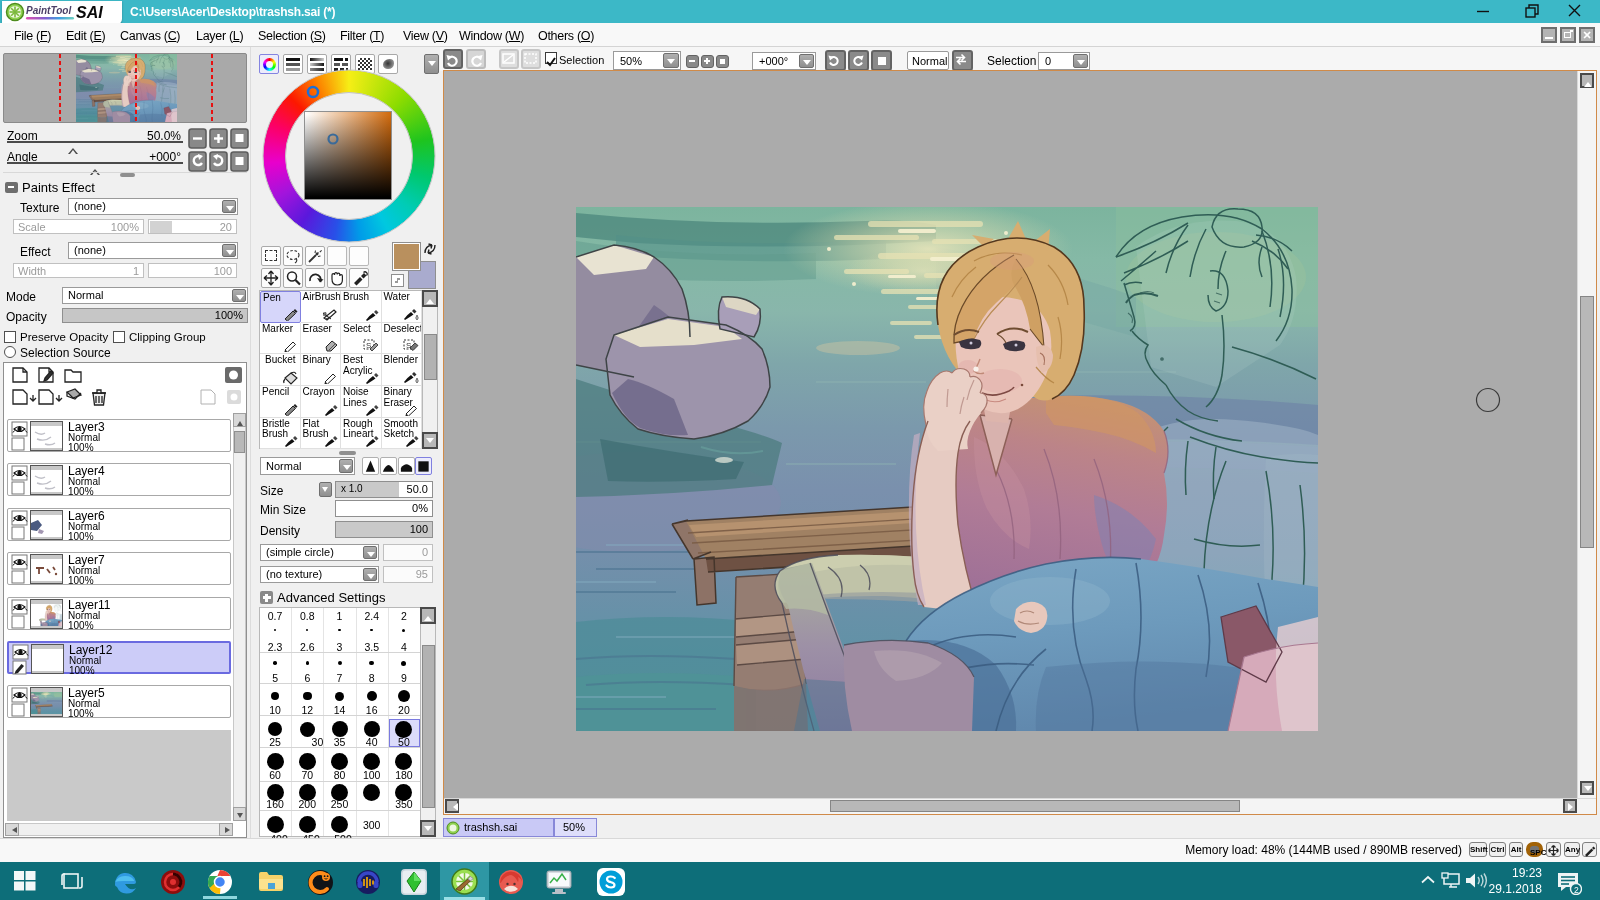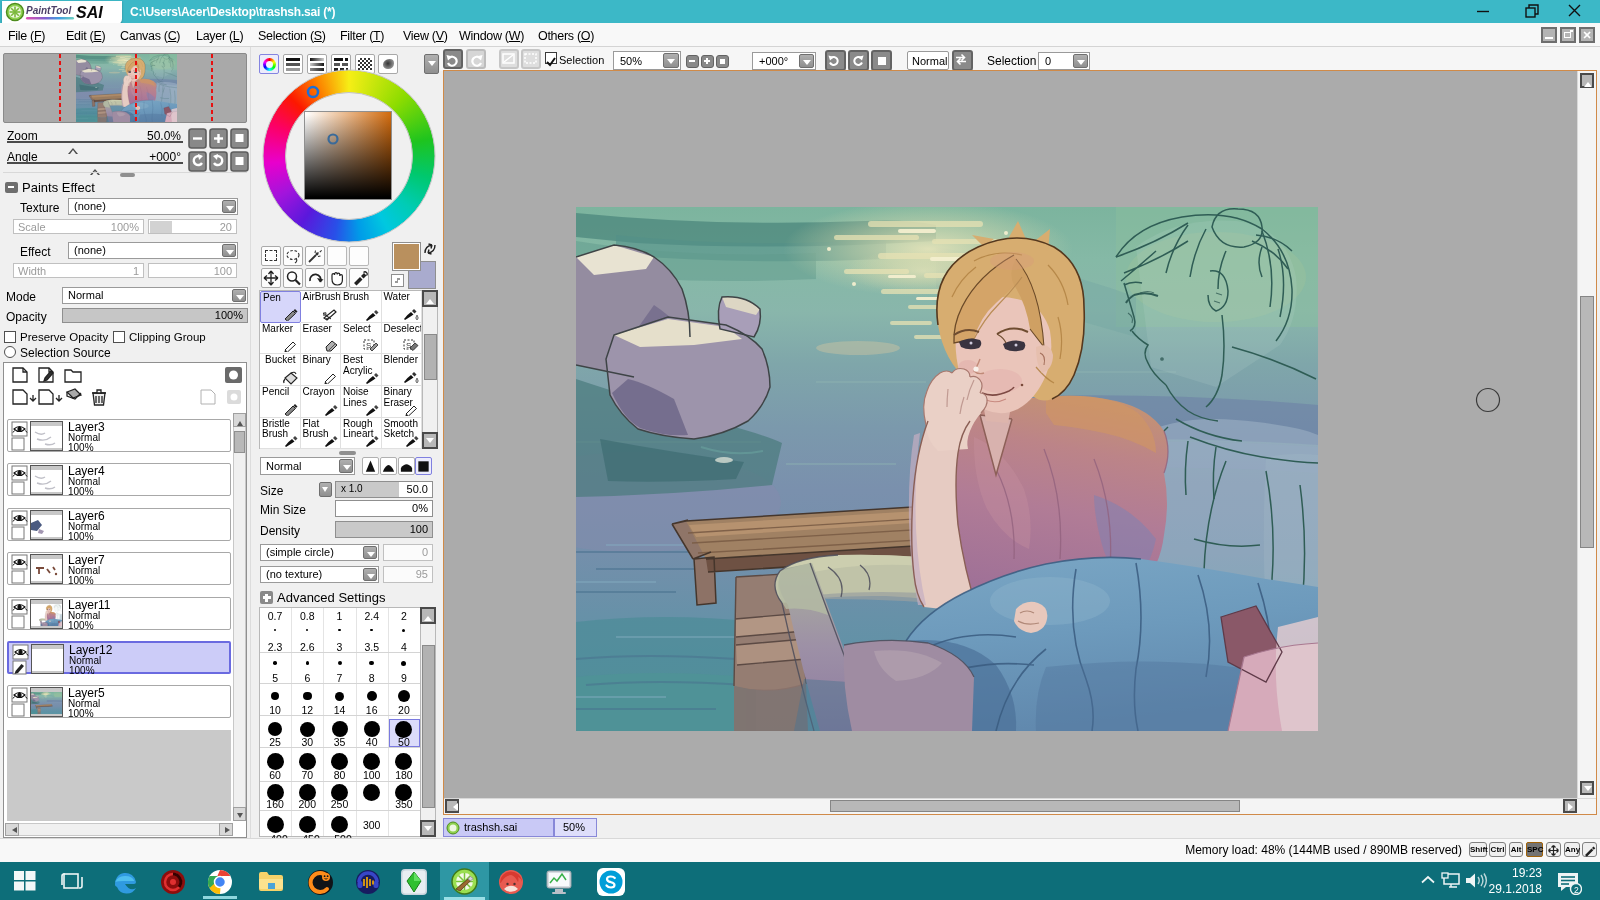--- a/index.html
+++ b/index.html
@@ -40,21 +40,21 @@
 <div class="abs" style="left:130px;top:5px;font-size:12px;font-weight:bold;letter-spacing:-.2px;color:#fff">C:\Users\Acer\Desktop\trashsh.sai (*)</div>
 <svg class="abs" style="left:1470px;top:0" width="130" height="23" viewBox="0 0 130 23" stroke="#111" stroke-width="1.4" fill="none">
  <line x1="7" y1="11.5" x2="19" y2="11.5"></line>
  <rect x="56" y="8" width="9" height="9"></rect>
     <path d="M59 8 V5 h9 v9 h-3"></path>
  <path d="M99 5 L110 16 M110 5 L99 16"></path>
 </svg>
 
 <div class="abs" style="left:0;top:23px;width:1600px;height:24px;background:#f8f8f8;border-bottom:1px solid #d4d4d4"></div>
 <div class="abs" style="left:0;top:29px;width:1600px;height:16px;font-size:12.5px;letter-spacing:-.3px;color:#000">
- <span class="abs" style="left:8px">File (<u>F</u>)</span>
+ <span class="abs" style="left:14px">File (<u>F</u>)</span>
  <span class="abs" style="left:66px">Edit (<u>E</u>)</span>
  <span class="abs" style="left:120px">Canvas (<u>C</u>)</span>
  <span class="abs" style="left:196px">Layer (<u>L</u>)</span>
  <span class="abs" style="left:258px">Selection (<u>S</u>)</span>
  <span class="abs" style="left:340px">Filter (<u>T</u>)</span>
  <span class="abs" style="left:403px">View (<u>V</u>)</span>
  <span class="abs" style="left:459px">Window (<u>W</u>)</span>
  <span class="abs" style="left:538px">Others (<u>O</u>)</span>
 </div>
 
@@ -644,21 +644,21 @@
 <div class="abs" style="left:291.3px;top:704px;width:32px;text-align:center;font-size:10.5px;color:#000">12</div>
 <div class="abs" style="left:323.5px;top:704px;width:32px;text-align:center;font-size:10.5px;color:#000">14</div>
 <div class="abs" style="left:355.7px;top:704px;width:32px;text-align:center;font-size:10.5px;color:#000">16</div>
 <div class="abs" style="left:387.9px;top:704px;width:32px;text-align:center;font-size:10.5px;color:#000">20</div>
 <div class="abs" style="left:268.1px;top:722.0px;width:14px;height:14px;border-radius:50%;background:#000"></div>
 <div class="abs" style="left:299.8px;top:721.5px;width:15px;height:15px;border-radius:50%;background:#000"></div>
 <div class="abs" style="left:331.5px;top:721.0px;width:16px;height:16px;border-radius:50%;background:#000"></div>
 <div class="abs" style="left:363.7px;top:721.0px;width:16px;height:16px;border-radius:50%;background:#000"></div>
 <div class="abs" style="left:395.4px;top:720.5px;width:17px;height:17px;border-radius:50%;background:#000"></div>
 <div class="abs" style="left:259.1px;top:736px;width:32px;text-align:center;font-size:10.5px;color:#000">25</div>
-<div class="abs" style="left:291.3px;top:736px;width:32px;text-align:center;font-size:10.5px;color:#000">30</div>
+<div class="abs" style="left:291.3px;top:736px;width:32px;text-align:right;font-size:10.5px;color:#000">30</div>
 <div class="abs" style="left:323.5px;top:736px;width:32px;text-align:center;font-size:10.5px;color:#000">35</div>
 <div class="abs" style="left:355.7px;top:736px;width:32px;text-align:center;font-size:10.5px;color:#000">40</div>
 <div class="abs" style="left:387.9px;top:736px;width:32px;text-align:center;font-size:10.5px;color:#000">50</div>
 <div class="abs" style="left:266.6px;top:752.5px;width:17px;height:17px;border-radius:50%;background:#000"></div>
 <div class="abs" style="left:298.8px;top:752.5px;width:17px;height:17px;border-radius:50%;background:#000"></div>
 <div class="abs" style="left:331.0px;top:752.5px;width:17px;height:17px;border-radius:50%;background:#000"></div>
 <div class="abs" style="left:363.2px;top:752.5px;width:17px;height:17px;border-radius:50%;background:#000"></div>
 <div class="abs" style="left:395.4px;top:752.5px;width:17px;height:17px;border-radius:50%;background:#000"></div>
 <div class="abs" style="left:259.1px;top:769px;width:32px;text-align:center;font-size:10.5px;color:#000">60</div>
 <div class="abs" style="left:291.3px;top:769px;width:32px;text-align:center;font-size:10.5px;color:#000">70</div>
@@ -775,21 +775,21 @@
   </div>
 <div class="abs" style="left:554px;top:818px;width:43px;height:19px;background:#dedefa;border:1px solid #8888d8">
     <span class="abs s11" style="left:8px;top:2px">50%</span>
   </div>
 
 <div class="abs" style="left:0;top:838px;width:1600px;height:24px;background:#f8f8f8;border-top:1px solid #d8d8d8"></div>
 <div class="abs" style="left:900px;top:843px;width:562px;text-align:right;font-size:12px;color:#000">Memory load: 48% (144MB used / 890MB reserved)</div>
 <div class="abs" style="left:1469px;top:842px;width:18px;height:15px;background:#efefef;border:1px solid #808080;border-radius:3px;font-size:8px;font-weight:bold;text-align:center;line-height:13px">Shift</div>
 <div class="abs" style="left:1489px;top:842px;width:17px;height:15px;background:#efefef;border:1px solid #808080;border-radius:3px;font-size:8px;font-weight:bold;text-align:center;line-height:13px">Ctrl</div>
 <div class="abs" style="left:1509px;top:842px;width:14px;height:15px;background:#efefef;border:1px solid #808080;border-radius:3px;font-size:8px;font-weight:bold;text-align:center;line-height:13px">Alt</div>
-<div class="abs" style="left:1526px;top:842px;width:17px;height:15px;background:#737373;border:1px solid #a16207;border-radius:2px;font-size:8px;font-weight:bold;text-align:center;line-height:13px">SPC</div>
+<div class="abs" style="left:1526px;top:842px;width:17px;height:15px;background:#737373;border:4px solid #a16207;border-radius:7px;font-size:8px;font-weight:bold;text-align:center;line-height:13px">SPC</div>
 <div class="abs" style="left:1546px;top:842px;width:15px;height:15px;background:#efefef;border:1px solid #808080;border-radius:3px"><svg width="13" height="13">
       <path d="M6.5 1.5 v10 M1.5 6.5 h10 M6.5 1.5 l-2 2 M6.5 1.5 l2 2 M6.5 11.5 l-2 -2 M6.5 11.5 l2 -2 M1.5 6.5 l2 -2 M1.5 6.5 l2 2 M11.5 6.5 l-2 -2 M11.5 6.5 l-2 2" stroke="#222" stroke-width="1.2" fill="none"></path>
     </svg></div>
 <div class="abs" style="left:1564px;top:842px;width:16px;height:15px;background:#efefef;border:1px solid #808080;border-radius:3px;font-size:8px;font-weight:bold;text-align:center;line-height:13px">Any</div>
 <div class="abs" style="left:1582px;top:842px;width:15px;height:15px;background:#efefef;border:1px solid #808080;border-radius:3px"><svg width="13" height="13">
       <path d="M2 11 L8.5 4.5 l1.8 1.8 L3.8 12.8z M9 4 l1.5-1.5 1.8 1.8 -1.5 1.5z" fill="#222"></path>
     </svg></div>
 
 <div class="abs" style="left:0;top:862px;width:1600px;height:38px;background:#0d6e79"></div>
 <svg class="abs" style="left:14px;top:871px" width="22" height="20">

